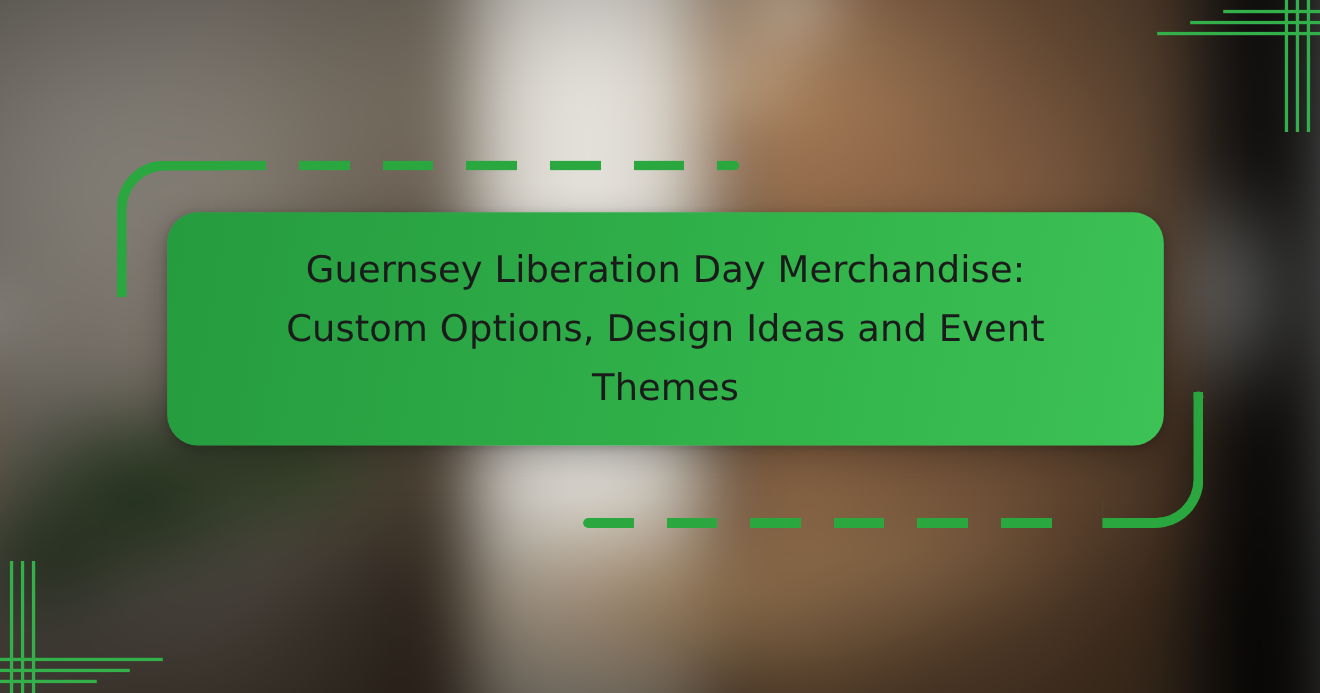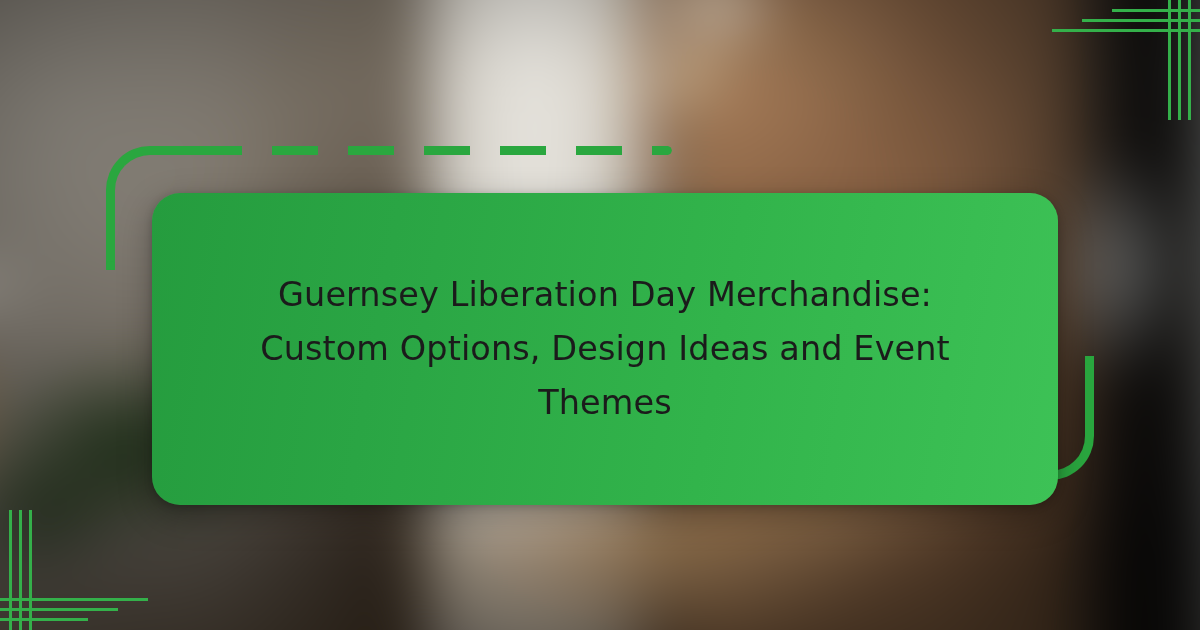--- a/index.html
+++ b/index.html
@@ -178,21 +178,21 @@
 
   
   .br-bl { left:0; bottom:0; width:160px; height:120px; }
   .br-bl .v { width:3px; bottom:0; }
   .br-bl .h { height:3px; left:0; }
 
   
   .card {
     position:absolute;
     left:152px; top:193px;
-    width:906px; height:312px;
+    width:906px; height:212px;
     border-radius:28px;
     background:linear-gradient(100deg,#259c3e 0%, #2aa544 26%, #32b44b 62%, #3dc256 100%);
     box-shadow:0 10px 34px rgba(0,0,0,.30), 0 2px 8px rgba(0,0,0,.18);
     display:flex; align-items:center; justify-content:center;
     padding:0 64px;
   }
   .card-title {
     font-family:"DejaVu Sans", sans-serif;
     font-size:33.5px;
     font-weight:400;

